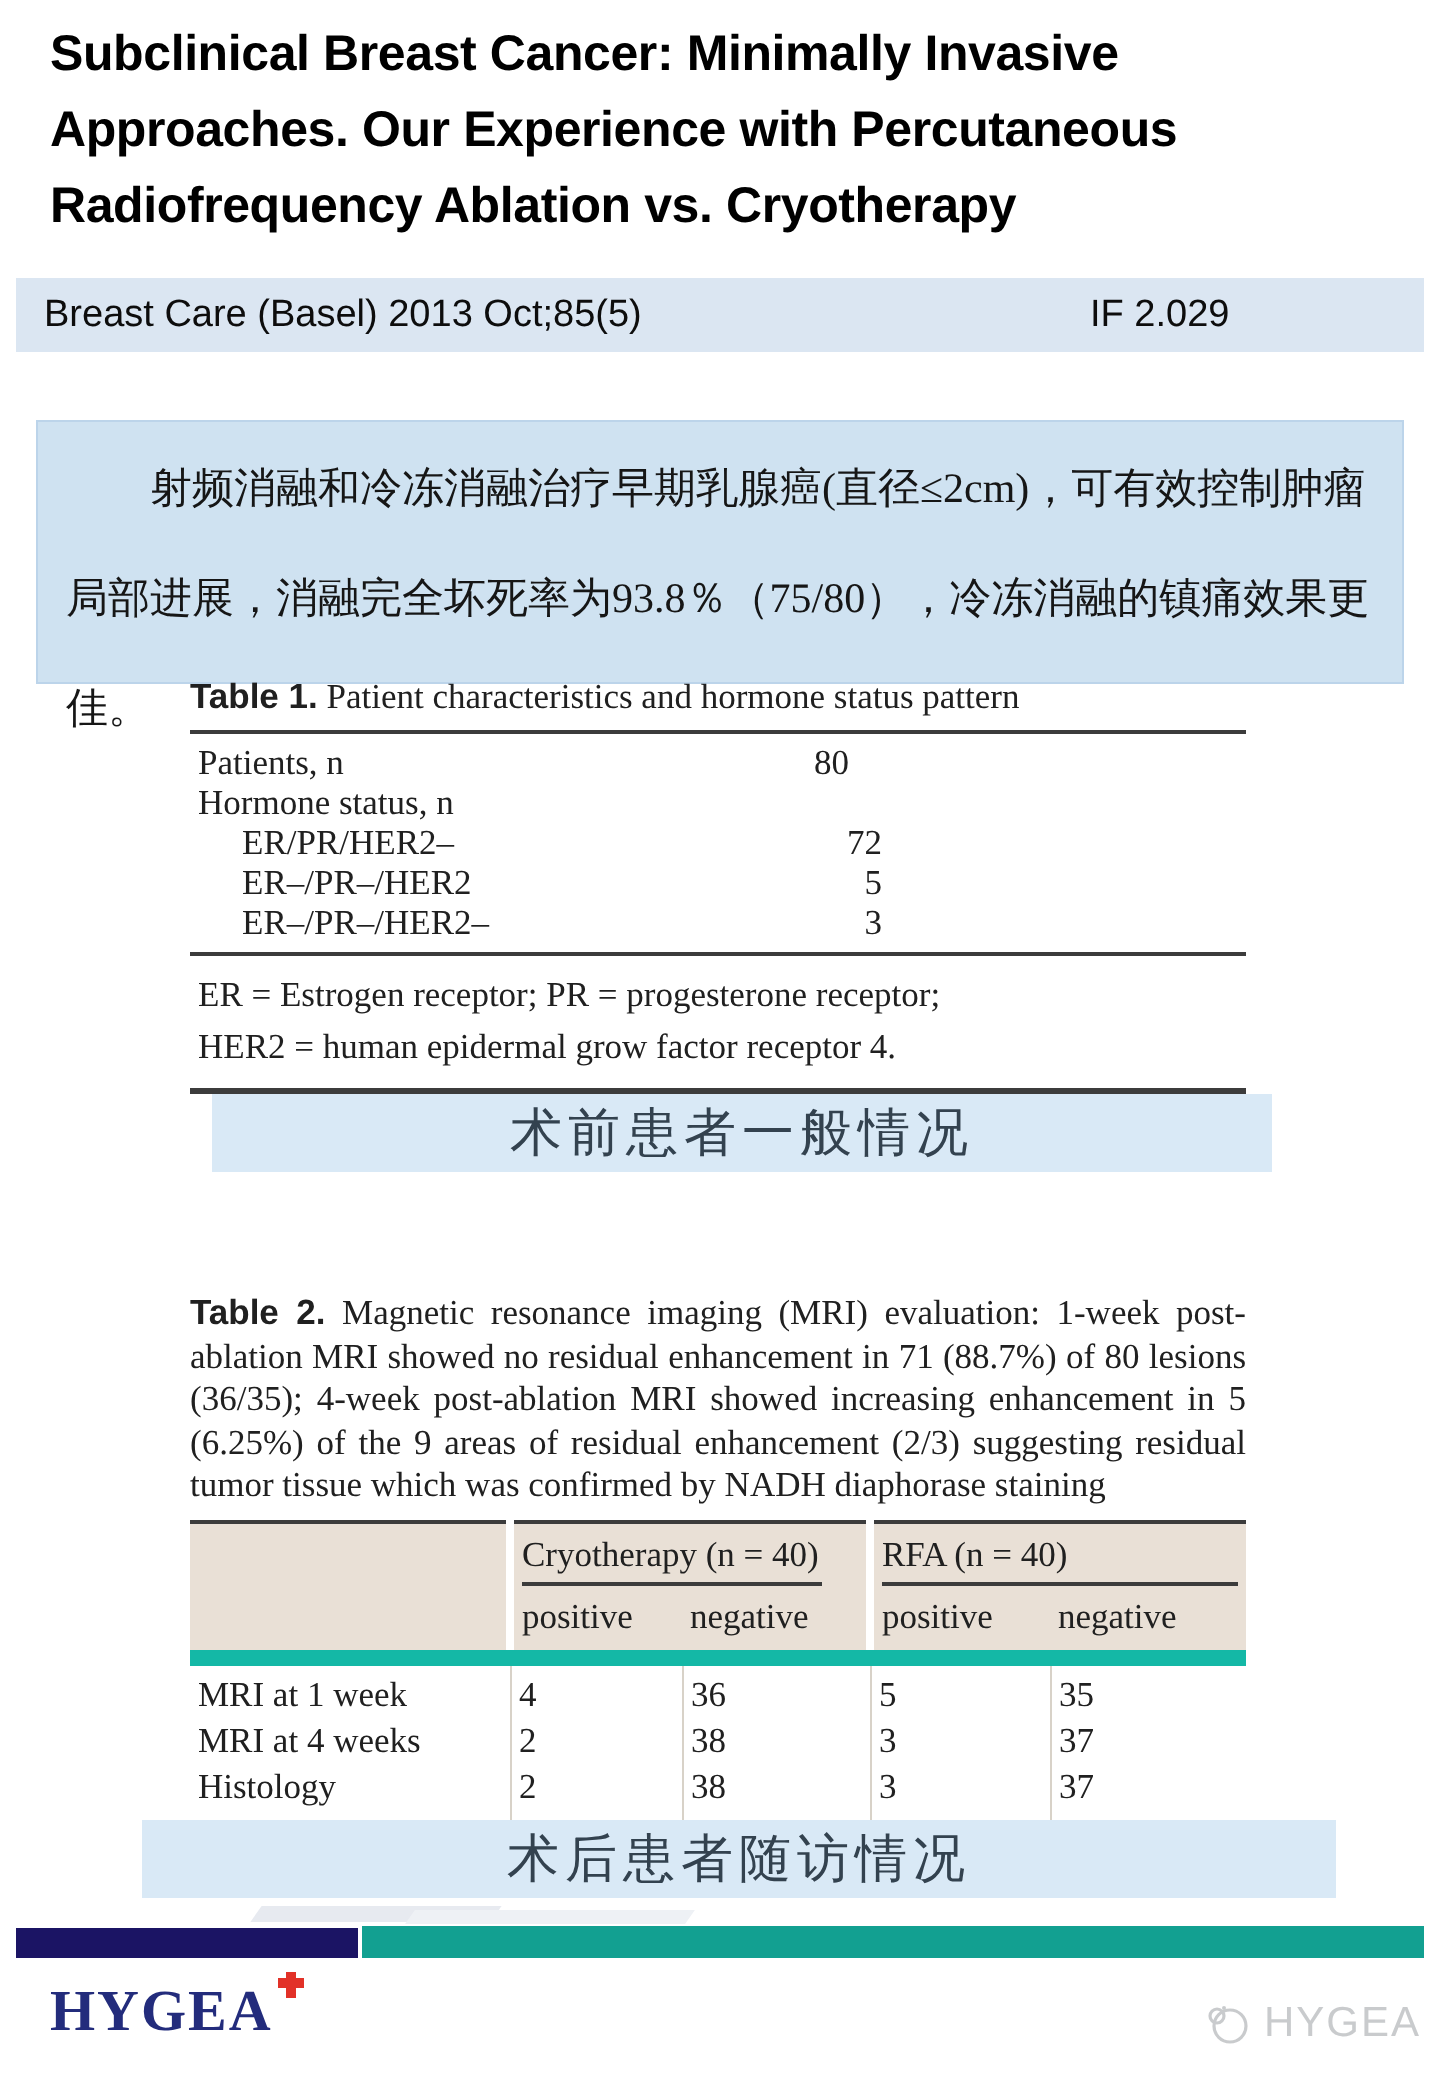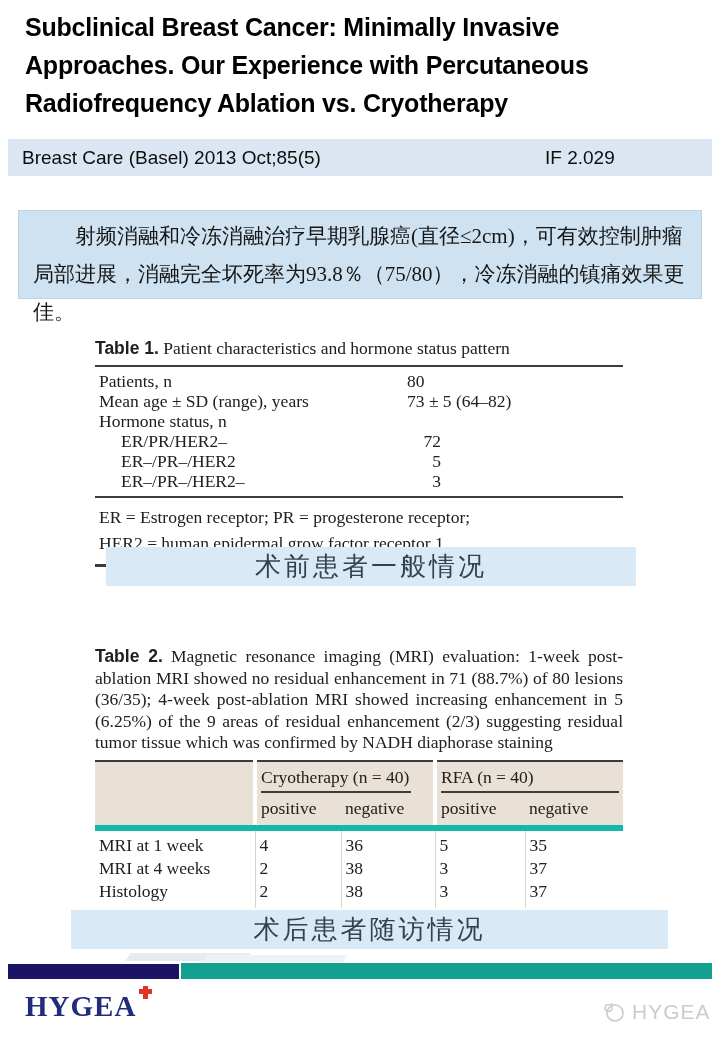--- a/index.html
+++ b/index.html
@@ -16,25 +16,25 @@
   }
   
   .journal-bar {
     position:absolute; top:139px; left:8px; width:704px; height:37px;
     background:#dbe6f2; display:flex; align-items:center;
     font-size:19px; color:#0d0d0d; padding:16px 14px;
   }
   .journal-if { position:absolute; left:537px; top:0; height:37px; display:flex; align-items:center; }
   
   .summary-box {
-    position:absolute; top:210px; left:18px; width:684px; height:89px;
+    position:absolute; top:210px; left:18px; width:684px; height:132px;
     background:#cfe2f1; border:1px solid #bcd4ea;
     padding:6px 14px 0 14px;
     font-family:"Liberation Serif", serif;
-    font-size:21px; line-height:38px; color:#161616;
+    font-size:21px; line-height:55px; color:#161616;
   }
   .summary-box p { text-indent:2em; }
   
   .scan { font-family:"Liberation Serif", serif; color:#202020; }
   .cap-label { font-family:"Liberation Sans", sans-serif; font-weight:700; }
   
   .table1 { position:absolute; top:338px; left:95px; width:528px; font-size:17.5px; }
   .table1 .caption { margin-bottom:6px; }
   .t1-body { border-top:2px solid #3c3c3c; border-bottom:2px solid #3c3c3c; padding:4px 0 5px 0; }
   .t1-row { display:flex; line-height:20px; }
@@ -57,21 +57,21 @@
   .table2 { position:absolute; top:646px; left:95px; width:528px; font-size:17.5px; }
   .table2 .caption { text-align:justify; line-height:21.5px; margin-bottom:6px; }
   .t2 { width:528px; border-collapse:collapse; font-size:17.5px; }
   .t2 th, .t2 td { font-weight:normal; text-align:left; padding:1px 4px; line-height:21px; }
   .t2 thead th { background:#e9e0d6; }
   .t2 thead tr.grp th { border-top:2px solid #3c3c3c; padding-top:5px; }
   .t2 .c-label { width:160px; }
   .t2 .c1 { width:86px; } .t2 .c2 { width:94px; } .t2 .c3 { width:90px; } .t2 .c4 { width:98px; }
   .t2 .gap { border-left:4px solid #ffffff; }
   .t2 tbody td { border-top:0; }
-  .t2 tbody tr:first-child td { border-top:6px solid #14b8a6; padding-top:4px; }
+  .t2 tbody tr:first-child td { border-top:8px solid #14b8a6; padding-top:4px; }
   .t2 tbody td.sep { border-left:1px solid #d8d2c8; }
   .t2 .grp-underline { display:block; border-bottom:2px solid #3c3c3c; padding-bottom:3px; }
   .t2 .grp-underline.cryo { margin-right:18px; }
   .t2 .subhead th { padding-top:4px; padding-bottom:6px; }
   .t2-bottom { border:0; border-top:2.5px solid #3c3c3c; height:0; margin-top:6px; }
   .t2 tbody tr:last-child td { padding-bottom:6px; }
   
   .swoosh1 { position:absolute; top:953px; left:128px; width:120px; height:8px;
              background:#e7eaf0; transform:skewX(-35deg); }
   .swoosh2 { position:absolute; top:955px; left:205px; width:140px; height:7px;
@@ -109,43 +109,39 @@
   </div>
 
   <div class="table1 scan">
     <div class="caption"><span class="cap-label">Table 1.</span><span> Patient characteristics and hormone status pattern</span></div>
     <div class="t1-body">
       <div class="t1-row">
         <span class="t1-label">Patients, n</span>
         <span class="t1-val">80</span>
       </div>
       <div class="t1-row">
-        <span class="t1-label">Mean age ± SD (range), years</span>
-        <span class="t1-val">73 ± 5 (64–82)</span>
-      </div>
-      <div class="t1-row">
         <span class="t1-label">Hormone status, n</span>
         <span class="t1-val"></span>
       </div>
       <div class="t1-row indent">
         <span class="t1-label">ER/PR/HER2–</span>
         <span class="t1-val num">72</span>
       </div>
       <div class="t1-row indent">
         <span class="t1-label">ER–/PR–/HER2</span>
         <span class="t1-val num">5</span>
       </div>
       <div class="t1-row indent">
         <span class="t1-label">ER–/PR–/HER2–</span>
         <span class="t1-val num">3</span>
       </div>
     </div>
     <div class="t1-foot">
       <div>ER = Estrogen receptor; PR = progesterone receptor;</div>
-      <div>HER2 = human epidermal grow factor receptor 1.</div>
+      <div>HER2 = human epidermal grow factor receptor 4.</div>
     </div>
     <div class="t1-bottom"></div>
   </div>
 
   <div class="band band1">
     <span>术前患者一般情况</span>
   </div>
 
   <div class="table2 scan">
     <div class="caption"><span class="cap-label">Table 2.</span><span> Magnetic resonance imaging (MRI) evaluation: 1-week post-ablation MRI showed no residual enhancement in 71 (88.7%) of 80 lesions (36/35); 4-week post-ablation MRI showed increasing enhancement in 5 (6.25%) of the 9 areas of residual enhancement (2/3) suggesting residual tumor tissue which was confirmed by NADH diaphorase staining</span></div>

